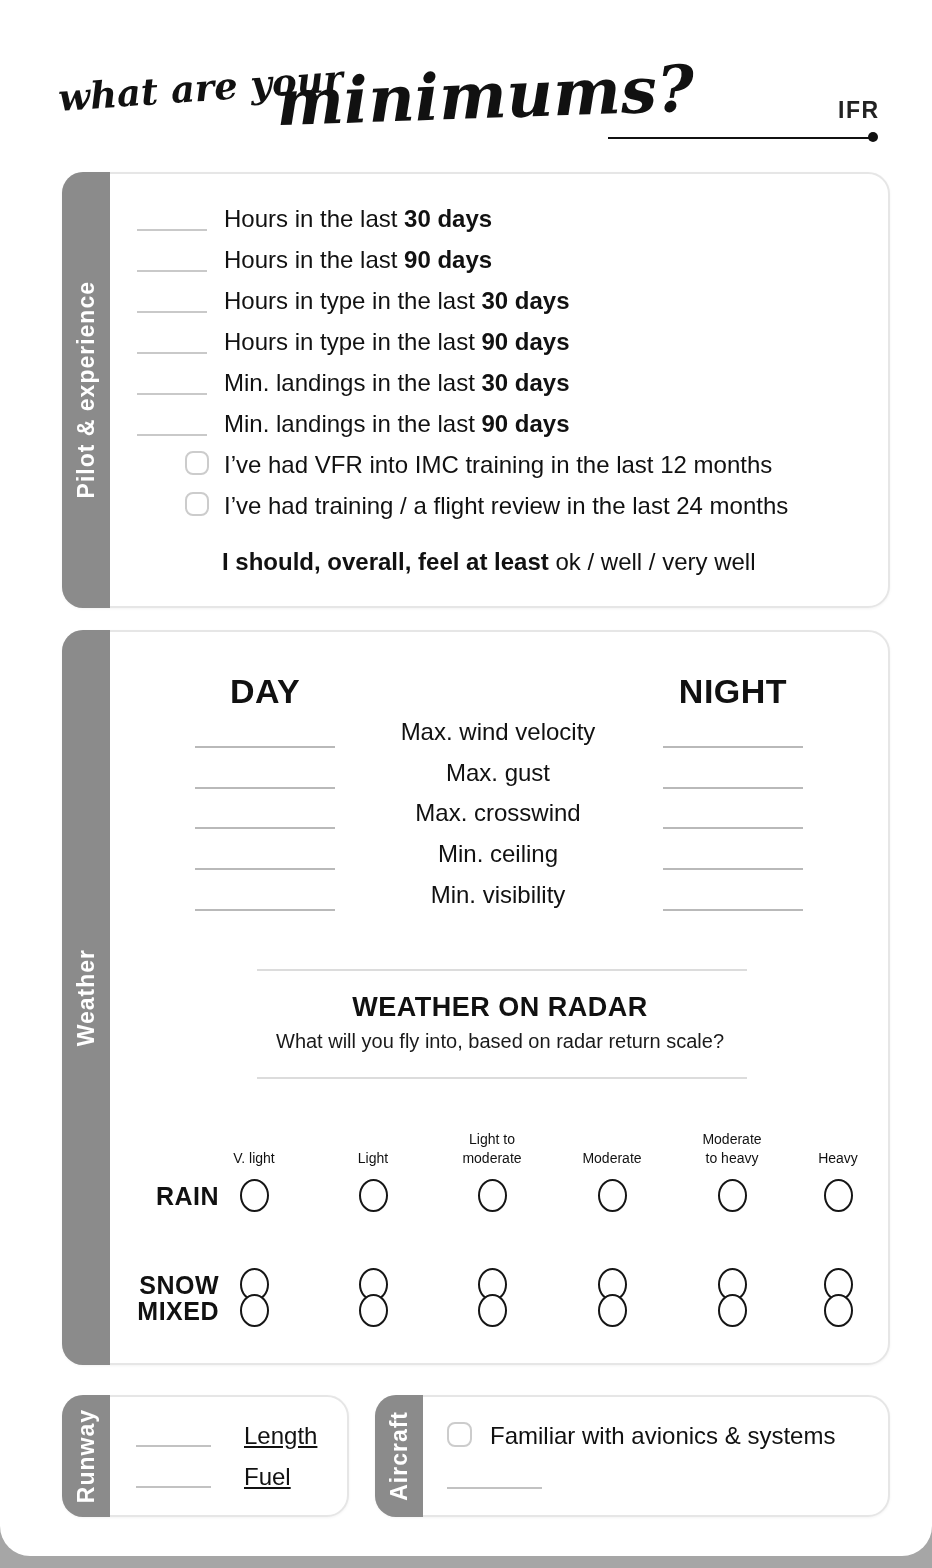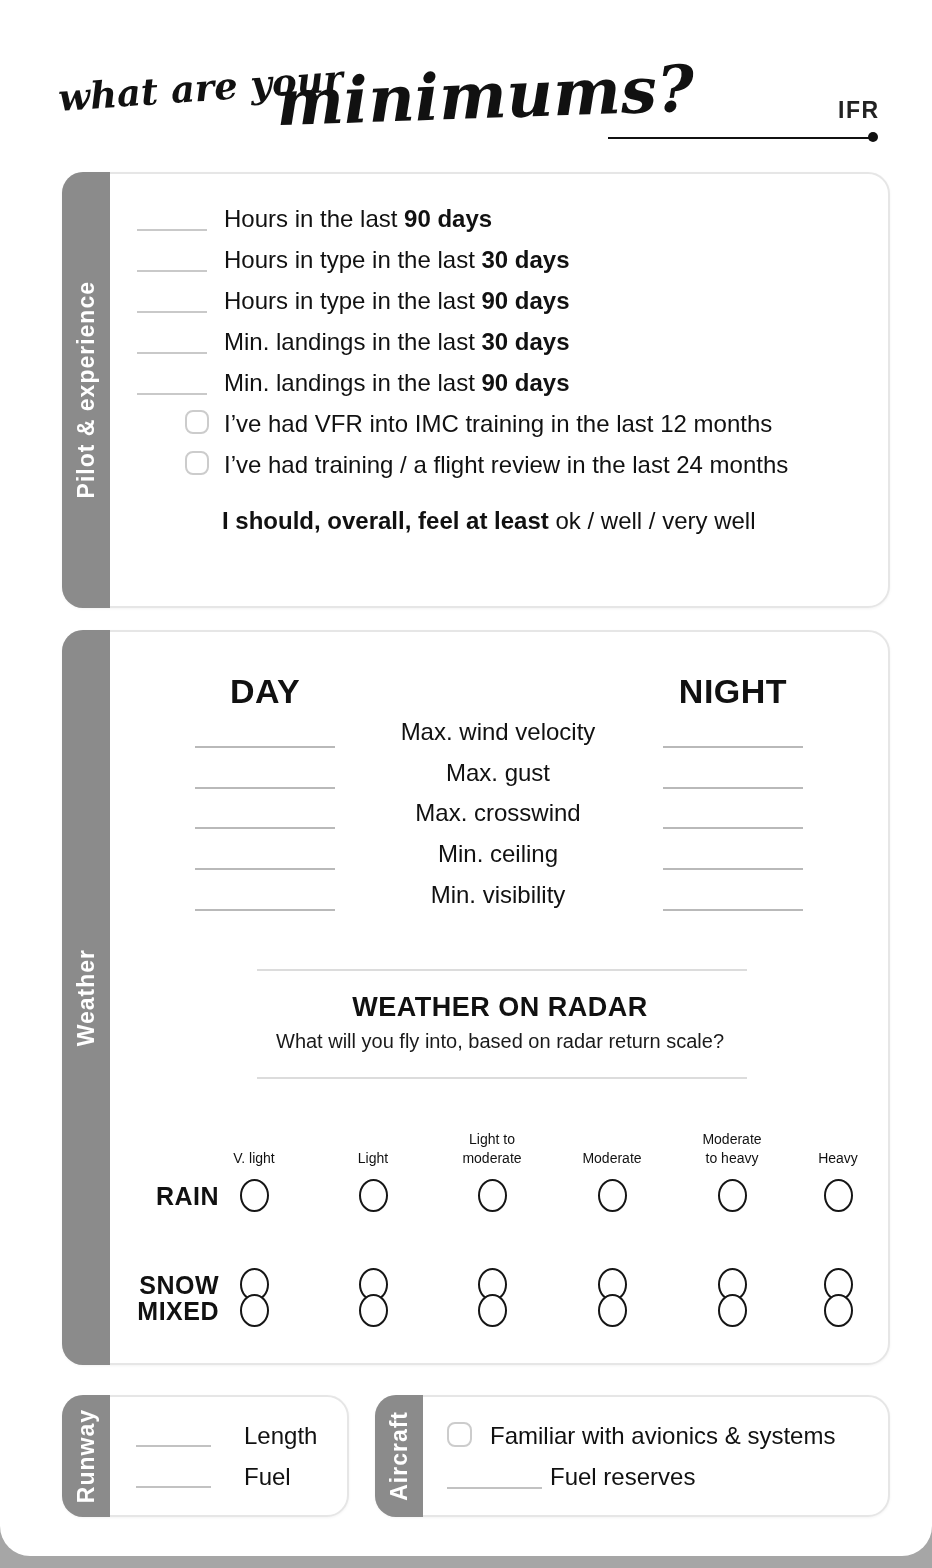--- a/index.html
+++ b/index.html
@@ -48,21 +48,21 @@
         line-height:1.35;white-space:pre-line;}
   .grow{position:absolute;left:0;width:100%;height:40px;}
   .glabel{position:absolute;left:0;top:0;width:155px;text-align:right;font-weight:800;
         font-size:25px;line-height:40px;letter-spacing:0.5px;}
   .radio{position:absolute;top:3px;width:29px;height:33px;box-sizing:border-box;
         border:2.5px solid #161616;border-radius:50%;background:#fff;}
   .c1{left:176px;} .c2{left:295px;} .c3{left:414px;} .c4{left:534px;} .c5{left:654px;} .c6{left:760px;}
   .h1{left:190px;} .h2{left:309px;} .h3{left:428px;} .h4{left:548px;} .h5{left:668px;} .h6{left:774px;}
   
   .card-runway{left:62px;top:1395px;width:287px;height:122px;}
-  .rcontent{position:absolute;left:72px;top:18px;right:18px;}
+  .rcontent{position:absolute;left:72px;top:18px;right:18px;text-decoration:underline;}
   .rrow{position:relative;height:41px;line-height:41px;font-size:24px;}
   .rblank{position:absolute;left:0;top:0;width:75px;height:30px;border-bottom:2px solid #c2c2c2;}
   .rlabel{display:block;margin-left:108px;white-space:nowrap;}
   .card-aircraft{left:375px;top:1395px;width:515px;height:122px;}
   .acontent{position:absolute;left:70px;top:18px;right:10px;}
   .arow{position:relative;height:41px;line-height:41px;font-size:24px;}
   .acheckbox{position:absolute;left:0;top:7px;width:25px;height:25px;box-sizing:border-box;
         border:2.5px solid #cccccc;border-radius:8px;background:#fff;}
   .alabel1{display:block;margin-left:43px;white-space:nowrap;}
   .ablank{position:absolute;left:0;top:0;width:95px;height:31px;border-bottom:2px solid #c2c2c2;}
@@ -80,20 +80,24 @@
   <div class="title-dot"></div>
   <div class="ifr-tag">IFR</div>
 
   <div class="card card-pilot">
     <div class="tab">
       <span>Pilot &amp; experience</span>
     </div>
     <div class="pcontent">
       <div class="prow">
         <span class="pblank"></span>
+        <span class="plabel"><span>Hours in the last </span><b>30 days</b></span>
+      </div>
+      <div class="prow">
+        <span class="pblank"></span>
         <span class="plabel"><span>Hours in the last </span><b>90 days</b></span>
       </div>
       <div class="prow">
         <span class="pblank"></span>
         <span class="plabel"><span>Hours in type in the last </span><b>30 days</b></span>
       </div>
       <div class="prow">
         <span class="pblank"></span>
         <span class="plabel"><span>Hours in type in the last </span><b>90 days</b></span>
       </div>
@@ -215,18 +219,17 @@
     <div class="tab">
       <span>Aircraft</span>
     </div>
     <div class="acontent">
       <div class="arow">
         <span class="acheckbox"></span>
         <span class="alabel1">Familiar with avionics &amp; systems</span>
       </div>
       <div class="arow">
         <span class="ablank"></span>
-        <span class="alabel2">Fuel reserves</span>
       </div>
     </div>
   </div>
 
 </div>
 
 </body></html>

